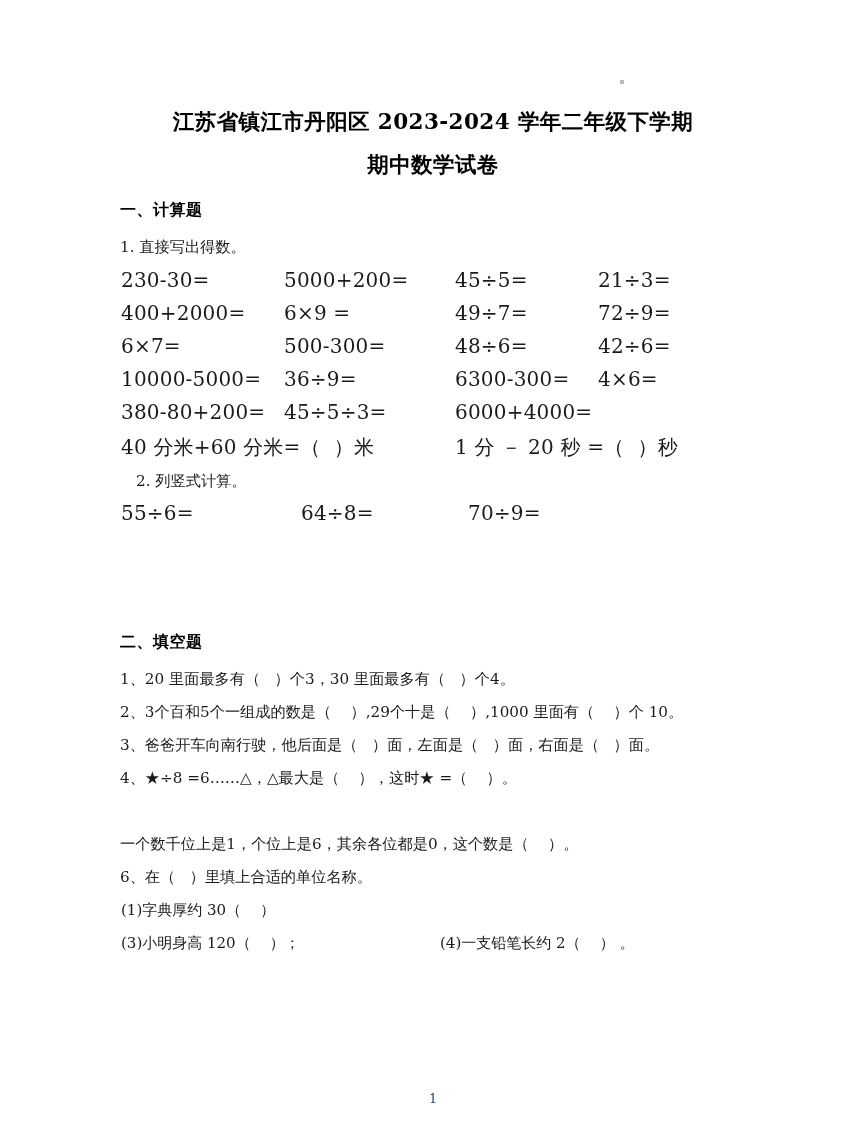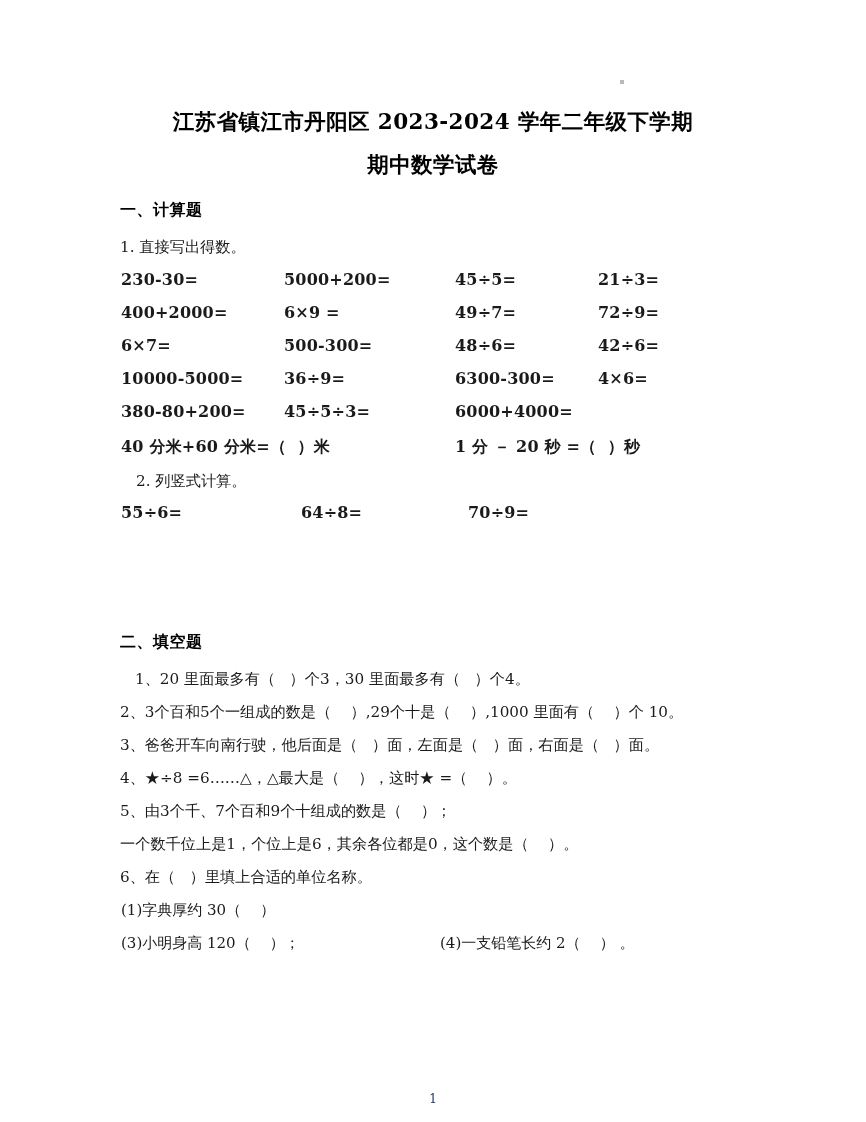--- a/index.html
+++ b/index.html
@@ -71,26 +71,25 @@
     white-space: pre;
   }
   .line.sub {
     font-size: 15px;
   }
 
   
   .calc {
     position: absolute;
     font-family: "DejaVu Serif", "Liberation Serif", serif;
-    font-size: 16px;
+    font-size: 20px;
     line-height: 20px;
     color: #1a1a1a;
     white-space: pre;
     letter-spacing: 0.2px;
-    font-weight: bold;
   }
 
   
   .page-number {
     position: absolute;
     left: 0;
     top: 1092px;
     width: 866px;
     text-align: center;
     font-family: "DejaVu Serif", "Liberation Serif", serif;
@@ -142,25 +141,24 @@
   <div class="calc" style="left:455px; top:437px;">1 分 － 20 秒 =（  ）秒</div>
 
   <div class="line" style="left:136px; top:471px;">2. 列竖式计算。</div>
 
   <div class="calc" style="left:121px; top:503px;">55÷6=</div>
   <div class="calc" style="left:301px; top:503px;">64÷8=</div>
   <div class="calc" style="left:468px; top:503px;">70÷9=</div>
 
   <div class="section-heading" style="left:120px; top:632px;">二、填空题</div>
 
-  <div class="line" style="left:135px; top:669px;">1、20 里面最多有（   ）个3，30 里面最多有（   ）个4。</div>
+  <div class="line" style="left:120px; top:669px;">1、20 里面最多有（   ）个3，30 里面最多有（   ）个4。</div>
   <div class="line" style="left:120px; top:702px;">2、3个百和5个一组成的数是（    ）,29个十是（    ）,1000 里面有（    ）个 10。</div>
   <div class="line" style="left:120px; top:735px;">3、爸爸开车向南行驶，他后面是（   ）面，左面是（   ）面，右面是（   ）面。</div>
   <div class="line" style="left:120px; top:768px;">4、★÷8 =6……△，△最大是（    ），这时★ =（    ）。</div>
-  <div class="line" style="left:120px; top:801px;">5、由3个千、7个百和9个十组成的数是（    ）；</div>
   <div class="line" style="left:120px; top:834px;">一个数千位上是1，个位上是6，其余各位都是0，这个数是（    ）。</div>
   <div class="line" style="left:120px; top:867px;">6、在（   ）里填上合适的单位名称。</div>
 
   <div class="line sub" style="left:121px; top:900px;">(1)字典厚约 30（    ）</div>
   <div class="line sub" style="left:121px; top:933px;">(3)小明身高 120（    ）；</div>
   <div class="line sub" style="left:440px; top:933px;">(4)一支铅笔长约 2（    ） 。</div>
 
   <div class="page-number">1</div>
 
 </div>

